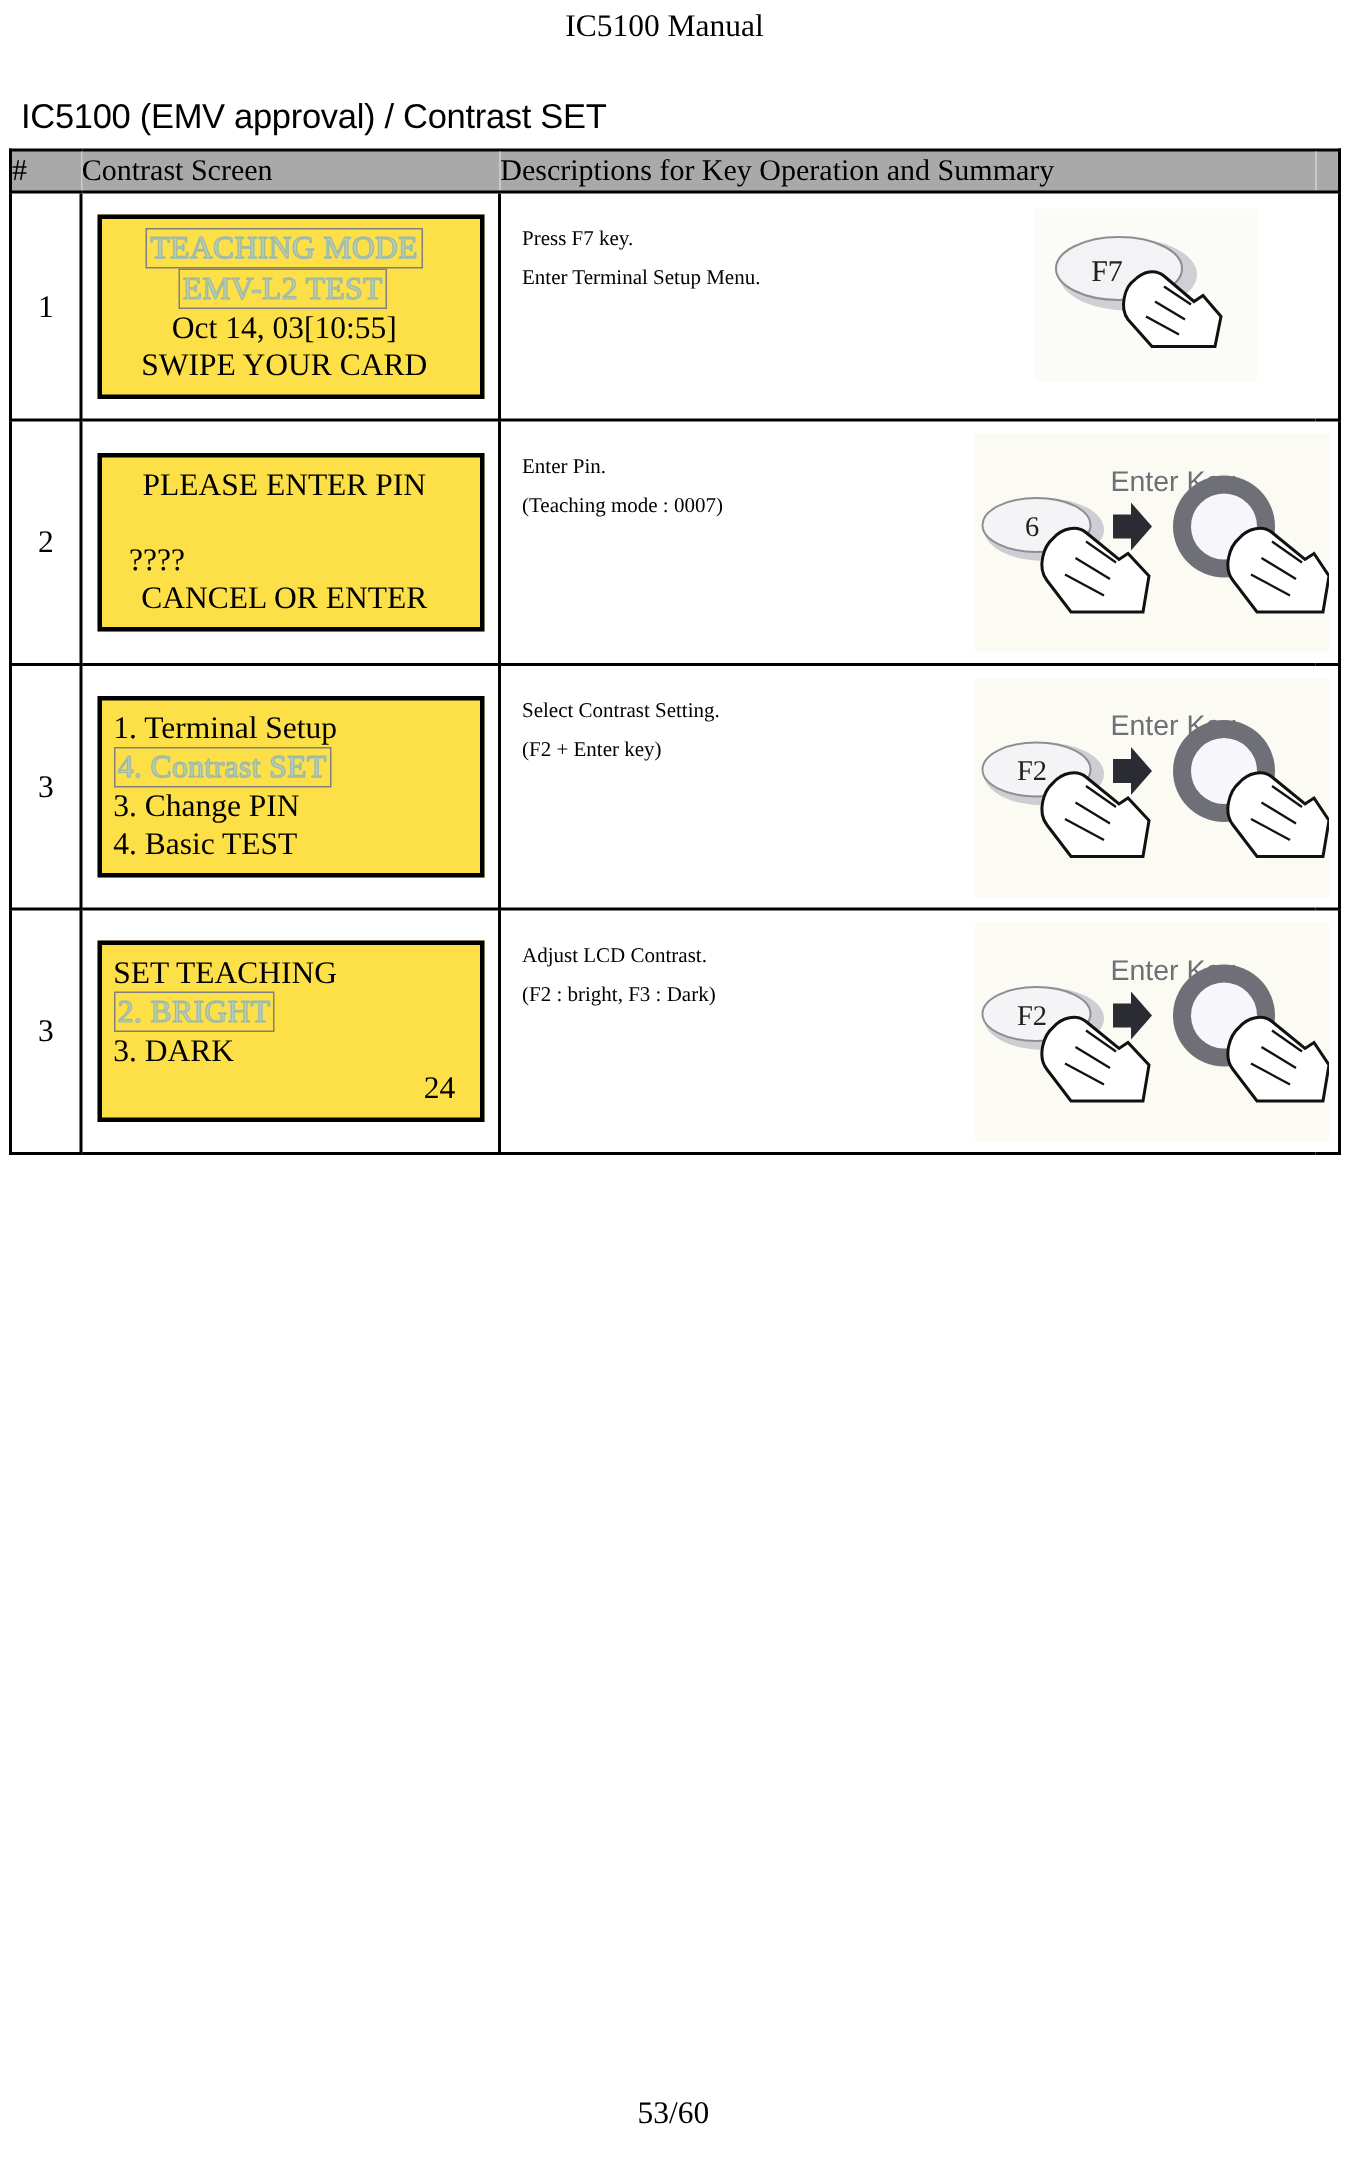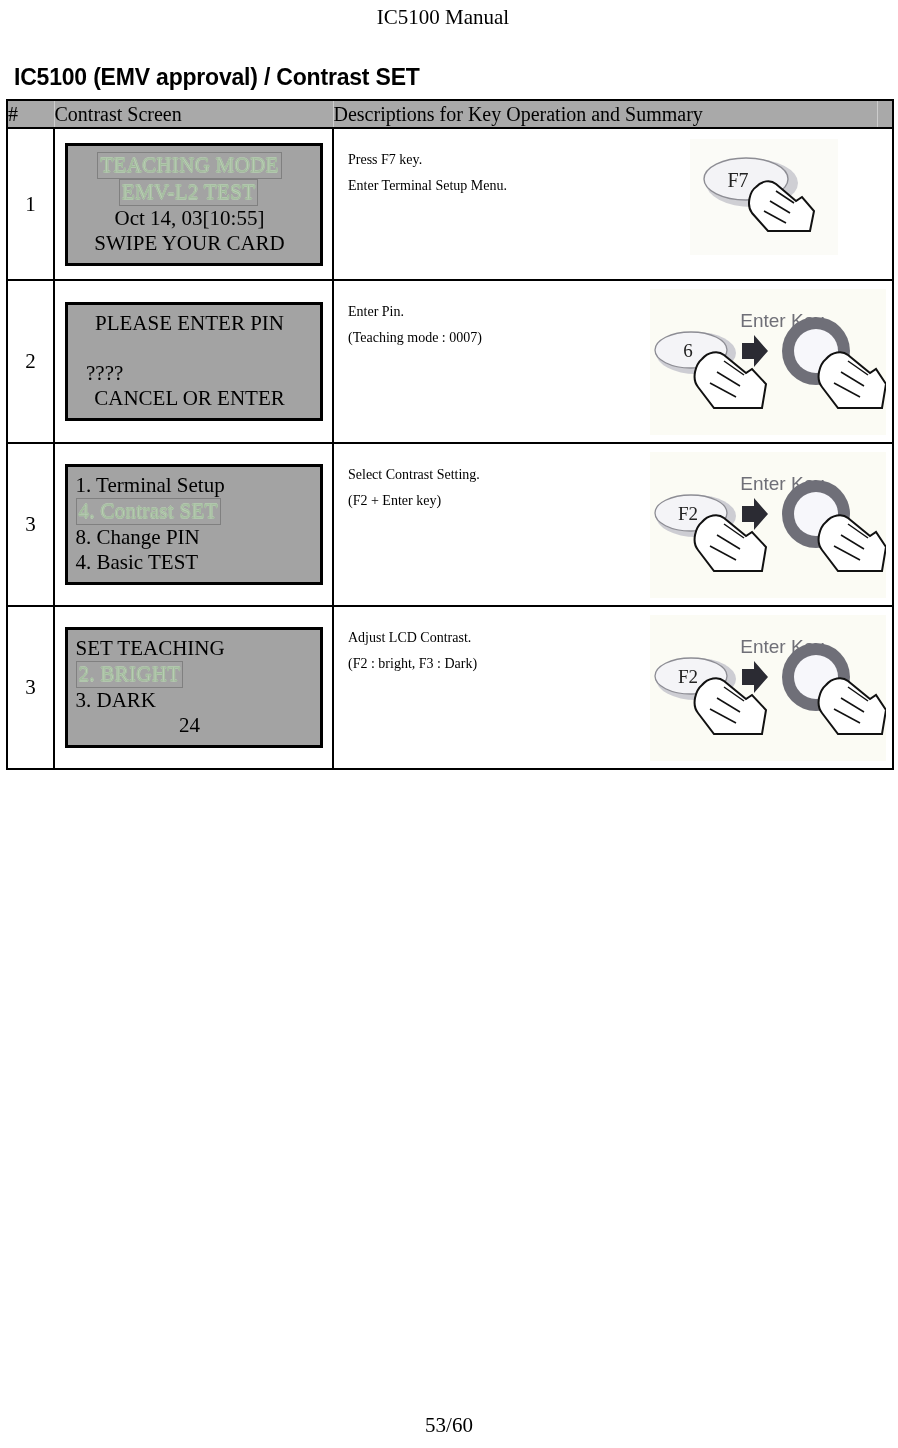--- a/index.html
+++ b/index.html
@@ -27,21 +27,21 @@
     line-height: 28px;
     padding-top: 3px;
   }
 
   
   .section-title {
     position: absolute;
     top: 63px;
     left: 14px;
     font-family: "Liberation Sans", "DejaVu Sans", sans-serif;
-    font-weight: bold;
+    font-weight: normal;
     font-size: 23px;
     line-height: 28px;
     letter-spacing: -0.2px;
   }
 
   
   .tbl {
     position: absolute;
     top: 99px;
     left: 6px;
@@ -88,30 +88,30 @@
     text-align: left;
     padding: 0;
     border-right: 2px solid #000;
   }
 
   
   .lcd {
     display: inline-block;
     box-sizing: border-box;
     width: 258px;
-    background: #a3a3a3;
+    background: #fde047;
     border: 3px solid #000000;
     padding: 6px 16px 7px 8px;
     text-align: center;
     font-size: 21px;
     line-height: 25px;
   }
   .lcd .line { white-space: pre; }
   .lcd .line.left  { text-align: left; }
-  .lcd .line.right { }
+  .lcd .line.right { text-align: right; }
   .lcd .line.blank { height: 25px; }
 
   
   .hollow {
     display: inline-block;
     border: 1px solid #808080;
     padding: 0 2px;
     color: transparent;
     -webkit-text-stroke: 0.7px #9fb89a;
     text-shadow:
@@ -230,21 +230,21 @@
         </div>
       </td>
     </tr>
 
     <tr style="height:163px">
       <td class="num-cell">3</td>
       <td class="scr-cell">
         <div class="lcd">
           <div class="line left">1. Terminal Setup</div>
           <div class="line left hollow-wrap"><span class="hollow">4. Contrast SET</span></div>
-          <div class="line left">8. Change PIN</div>
+          <div class="line left">3. Change PIN</div>
           <div class="line left">4. Basic TEST</div>
         </div>
       </td>
       <td class="desc-cell" colspan="2">
         <div class="desc-text">Select Contrast Setting.
 (F2 + Enter key)</div>
         <div class="keyart">
           <svg width="236" height="146" viewBox="0 0 236 146">
             <rect x="0" y="0" width="236" height="146" fill="#fbfbf4"></rect>
             <text x="132" y="38" font-family="'Liberation Sans',sans-serif" font-size="19" fill="#6f6f77" text-anchor="middle">Enter Key</text>
@@ -299,13 +299,13 @@
             <path d="M191,83 L214,97" stroke="#111" stroke-width="1.5" fill="none"></path>
             <path d="M184,94 L210,108" stroke="#111" stroke-width="1.5" fill="none"></path>
           </svg>
         </div>
       </td>
     </tr>
 
   </tbody>
 </table>
 
-<div style="position:absolute;left:0;top:1396px;width:898px;text-align:center;font-size:21px;margin-top:17px;">53/60</div>
+<div style="position:absolute;left:0;top:1396px;width:898px;text-align:center;font-size:21px;">53/60</div>
 
 </body></html>

